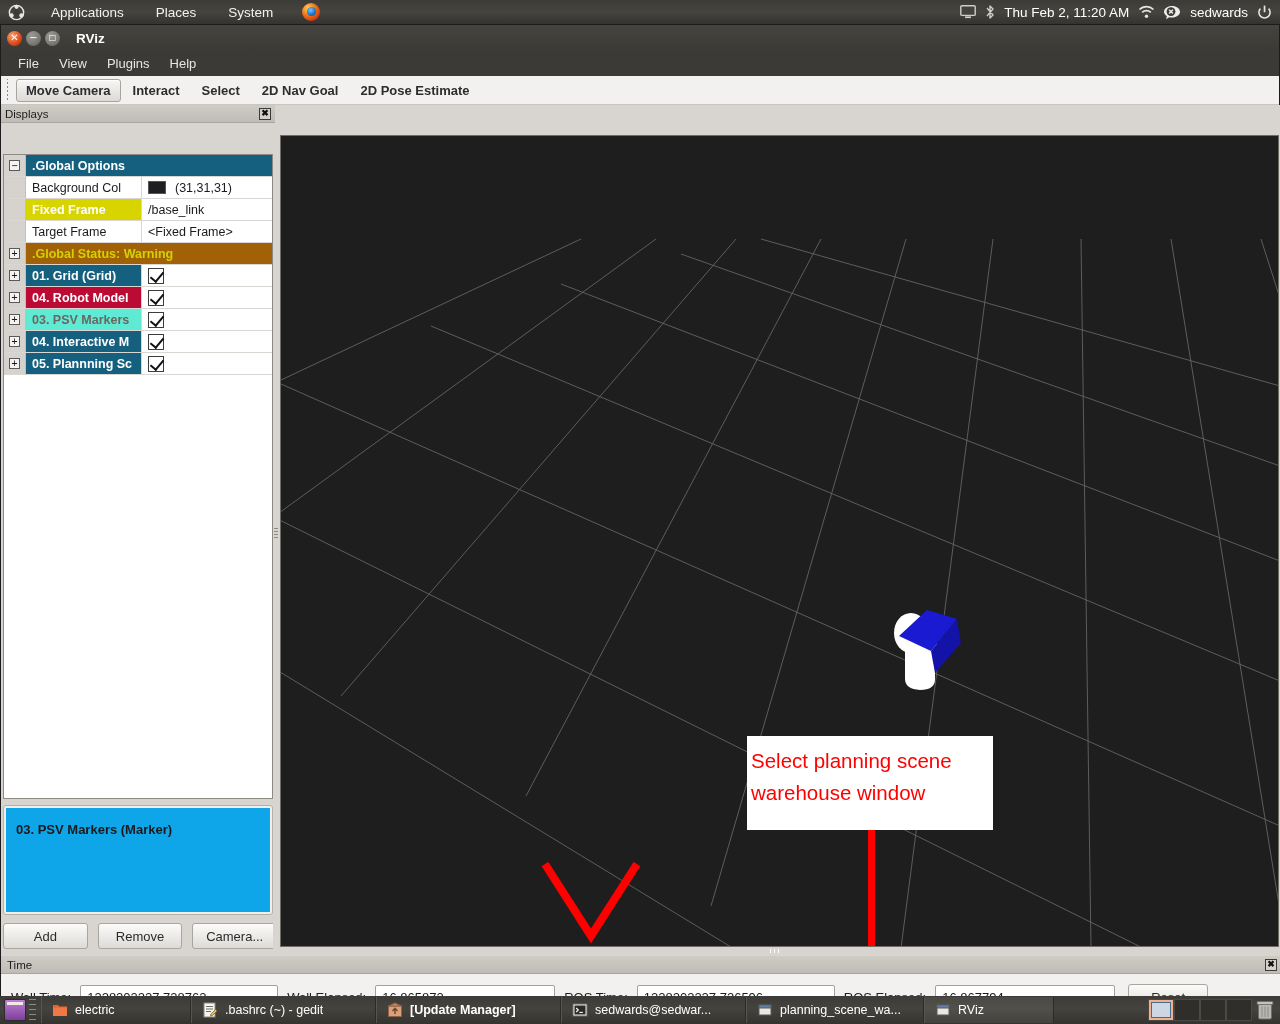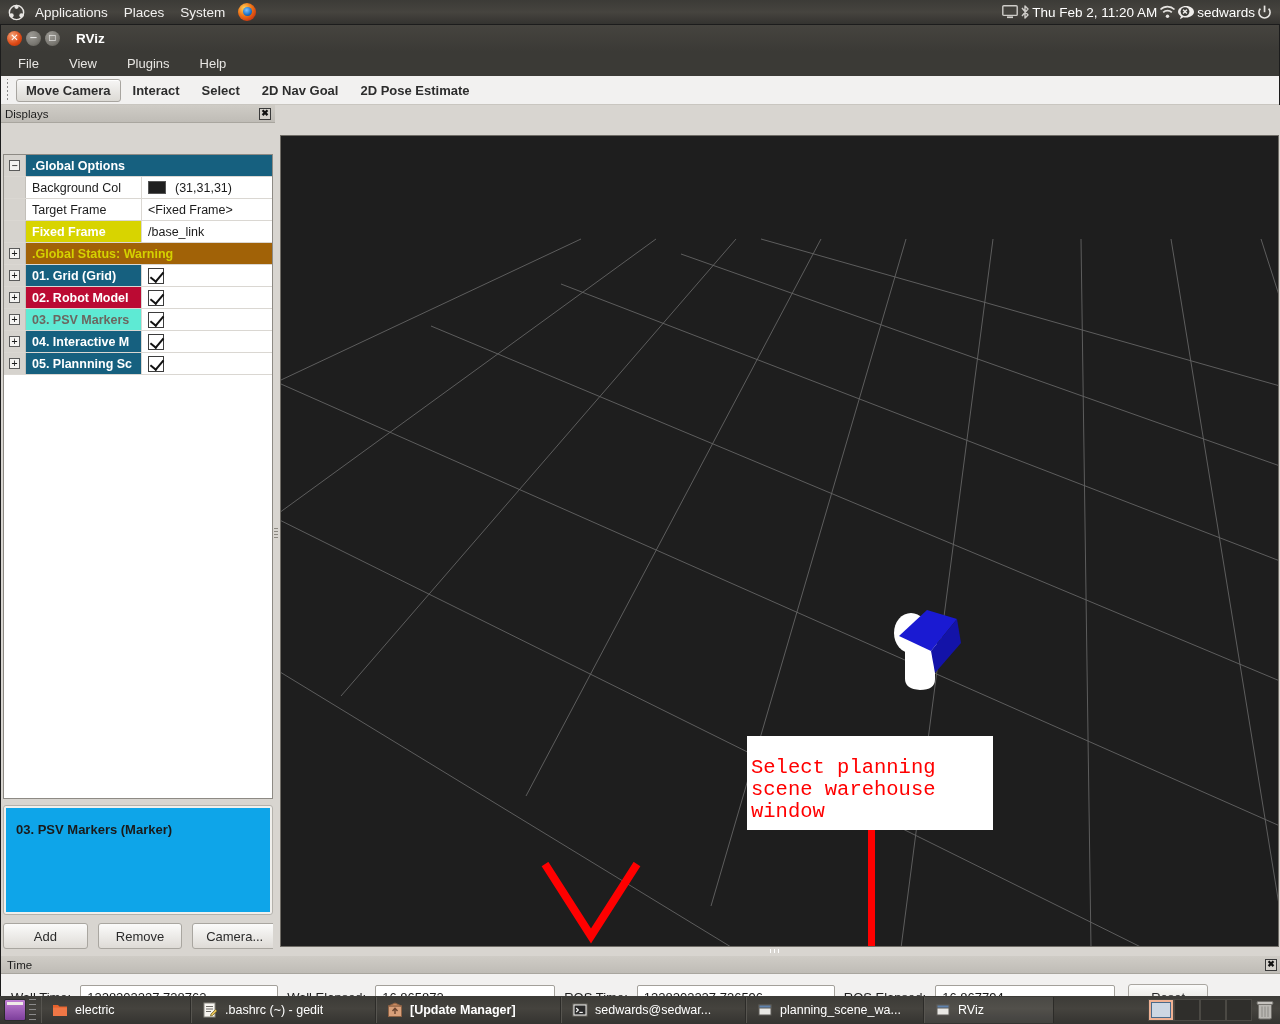--- a/index.html
+++ b/index.html
@@ -9,32 +9,32 @@
     background:#2b2b2b;
   }
 
   
   #gnome-panel{
     position:absolute; left:0; top:0; width:1280px; height:24px;
     background:linear-gradient(to bottom,#3c3b37 0%,#46443f 50%,#343330 100%);
     color:#ffffff; display:flex; align-items:center;
     font-size:13px;
   }
-  .gp-left{display:flex; align-items:center; gap:0px; padding-left:4px;}
+  .gp-left{display:flex; align-items:center; gap:16px; padding-left:4px;}
   .gp-item{padding:2px 8px; color:#f2f1f0; white-space:nowrap; font-size:13.5px;}
   .ubuntu-logo{
     width:17px;height:17px;margin:0 2px 0 4px;display:inline-block;position:relative;
   }
   .ubuntu-logo svg{display:block;}
   .ff-icon{width:18px;height:18px;margin-left:5px;border-radius:50%;
     background:radial-gradient(circle at 35% 30%,#ffd35c 0%,#f07818 40%,#cf3b10 75%,#8e2a0c 100%);
     display:inline-block;position:relative;}
   .ff-icon:after{content:"";position:absolute;left:5px;top:4px;width:9px;height:9px;border-radius:50%;
     background:radial-gradient(circle at 40% 35%,#7fc2ff 0%,#1a6fc4 60%,#0c3f78 100%);}
-  .gp-right{margin-left:auto; display:flex; align-items:center; gap:2px; padding-right:8px;}
+  .gp-right{margin-left:auto; display:flex; align-items:center; gap:9px; padding-right:8px;}
   .tray-ico{display:inline-flex;align-items:center;justify-content:center;}
   .clock{color:#ffffff;font-size:13.5px;white-space:nowrap;}
   .user-name{color:#ffffff;font-size:13.5px;}
 
   
   #rviz-window{
     position:absolute;left:0;top:24px;width:1280px;height:972px;
     background:#f2f1f0;
     border:1px solid #1c1c1c;
   }
@@ -45,21 +45,21 @@
   .win-btn{width:15px;height:15px;border-radius:50%;margin-right:4px;display:inline-block;position:relative;}
   .win-close{background:radial-gradient(circle at 35% 30%,#f5a377,#dd4814 60%,#a8320a);}
   .win-min{background:radial-gradient(circle at 35% 30%,#9c9a94,#7b7973 60%,#545249);}
   .win-max{background:radial-gradient(circle at 35% 30%,#9c9a94,#7b7973 60%,#545249);}
   .win-btn span{position:absolute;inset:0;display:flex;align-items:center;justify-content:center;
      font-size:10px;line-height:1;color:#fff;font-family:"DejaVu Sans",sans-serif;}
   .win-max span{font-size:8px;}
   #win-title{margin-left:12px;font-size:13.5px;font-weight:bold;color:#ffffff;}
 
   #menubar{
-    height:25px;background:#3b3a36;display:flex;align-items:center;padding-left:8px;gap:12px;
+    height:25px;background:#3b3a36;display:flex;align-items:center;padding-left:8px;gap:2px;
   }
   .menu-item{color:#e8e6e3;font-size:13px;padding:2px 9px;cursor:default;}
 
   #toolbar{
     height:29px;background:#f2f1f0;border-bottom:1px solid #c9c6c0;
     display:flex;align-items:center;padding-left:2px;
   }
   .tb-grip{width:9px;height:22px;margin-right:3px;
      background-image:radial-gradient(#8a8a8a 40%, transparent 41%);
      background-size:3px 4px;background-position:3px 2px;background-repeat:repeat-y;}
@@ -151,22 +151,22 @@
   #hsplit .grip{position:absolute;left:49%;top:1px;width:12px;height:4px;
     background-image:linear-gradient(90deg,#ffffff 1px,transparent 1px);background-size:4px 4px;}
 
   #grid-svg{position:absolute;left:0;top:0;}
   #robot{position:absolute;left:594px;top:455px;width:100px;height:105px;}
 
   #callout{
     position:absolute;left:466px;top:600px;width:246px;height:94px;background:#ffffff;
   }
   #callout-text{
-    padding:21px 2px 0 4px;color:#ff0000;font-size:20.5px;line-height:22px;
-    font-family:Liberation Mono, monospace;
+    padding:9px 2px 0 4px;color:#ff0000;font-size:20.5px;line-height:32px;
+    font-family:Liberation Sans, sans-serif;
   }
   #arrow-line{position:absolute;left:587px;top:694px;width:7px;height:250px;background:#ff0000;}
   #arrow-head{position:absolute;left:541px;top:862px;width:100px;height:82px;}
 
   
   #time-panel{position:absolute;left:0;top:931px;width:1280px;height:65px;background:#e9e7e3;}
   #time-header{
     height:18px;background:linear-gradient(to bottom,#cfccc6,#bfbcb6);
     display:flex;align-items:center;font-size:11.5px;color:#1c1c1c;padding-left:6px;
     border-bottom:1px solid #a9a69f;
@@ -325,28 +325,28 @@
           <span class="tree-exp"></span>
           <span class="tree-name plain nm-white">Background Col</span>
           <span class="tree-val">
             <span class="swatch"></span>
             <span>(31,31,31)</span>
           </span>
         </div>
 
         <div class="tree-row">
           <span class="tree-exp"></span>
+          <span class="tree-name nm-yellow">Fixed Frame</span>
+          <span class="tree-val">/base_link</span>
+        </div>
+
+        <div class="tree-row">
+          <span class="tree-exp"></span>
           <span class="tree-name plain nm-white">Target Frame</span>
           <span class="tree-val">&lt;Fixed Frame&gt;</span>
-        </div>
-
-        <div class="tree-row">
-          <span class="tree-exp"></span>
-          <span class="tree-name nm-yellow">Fixed Frame</span>
-          <span class="tree-val">/base_link</span>
         </div>
 
         <div class="tree-row">
           <span class="tree-exp">
             <span class="exp-box">+</span>
           </span>
           <span class="tree-name nm-warnyellow full-span">.Global Status: Warning</span>
         </div>
 
         <div class="tree-row">
@@ -356,21 +356,21 @@
           <span class="tree-name nm-blue">01. Grid (Grid)</span>
           <span class="tree-val">
             <span class="chk"></span>
           </span>
         </div>
 
         <div class="tree-row">
           <span class="tree-exp">
             <span class="exp-box">+</span>
           </span>
-          <span class="tree-name nm-red">02. Robot Model</span>
+          <span class="tree-name nm-red">04. Robot Model</span>
           <span class="tree-val">
             <span class="chk"></span>
           </span>
         </div>
 
         <div class="tree-row">
           <span class="tree-exp">
             <span class="exp-box">+</span>
           </span>
           <span class="tree-name nm-grey">03. PSV Markers</span>

